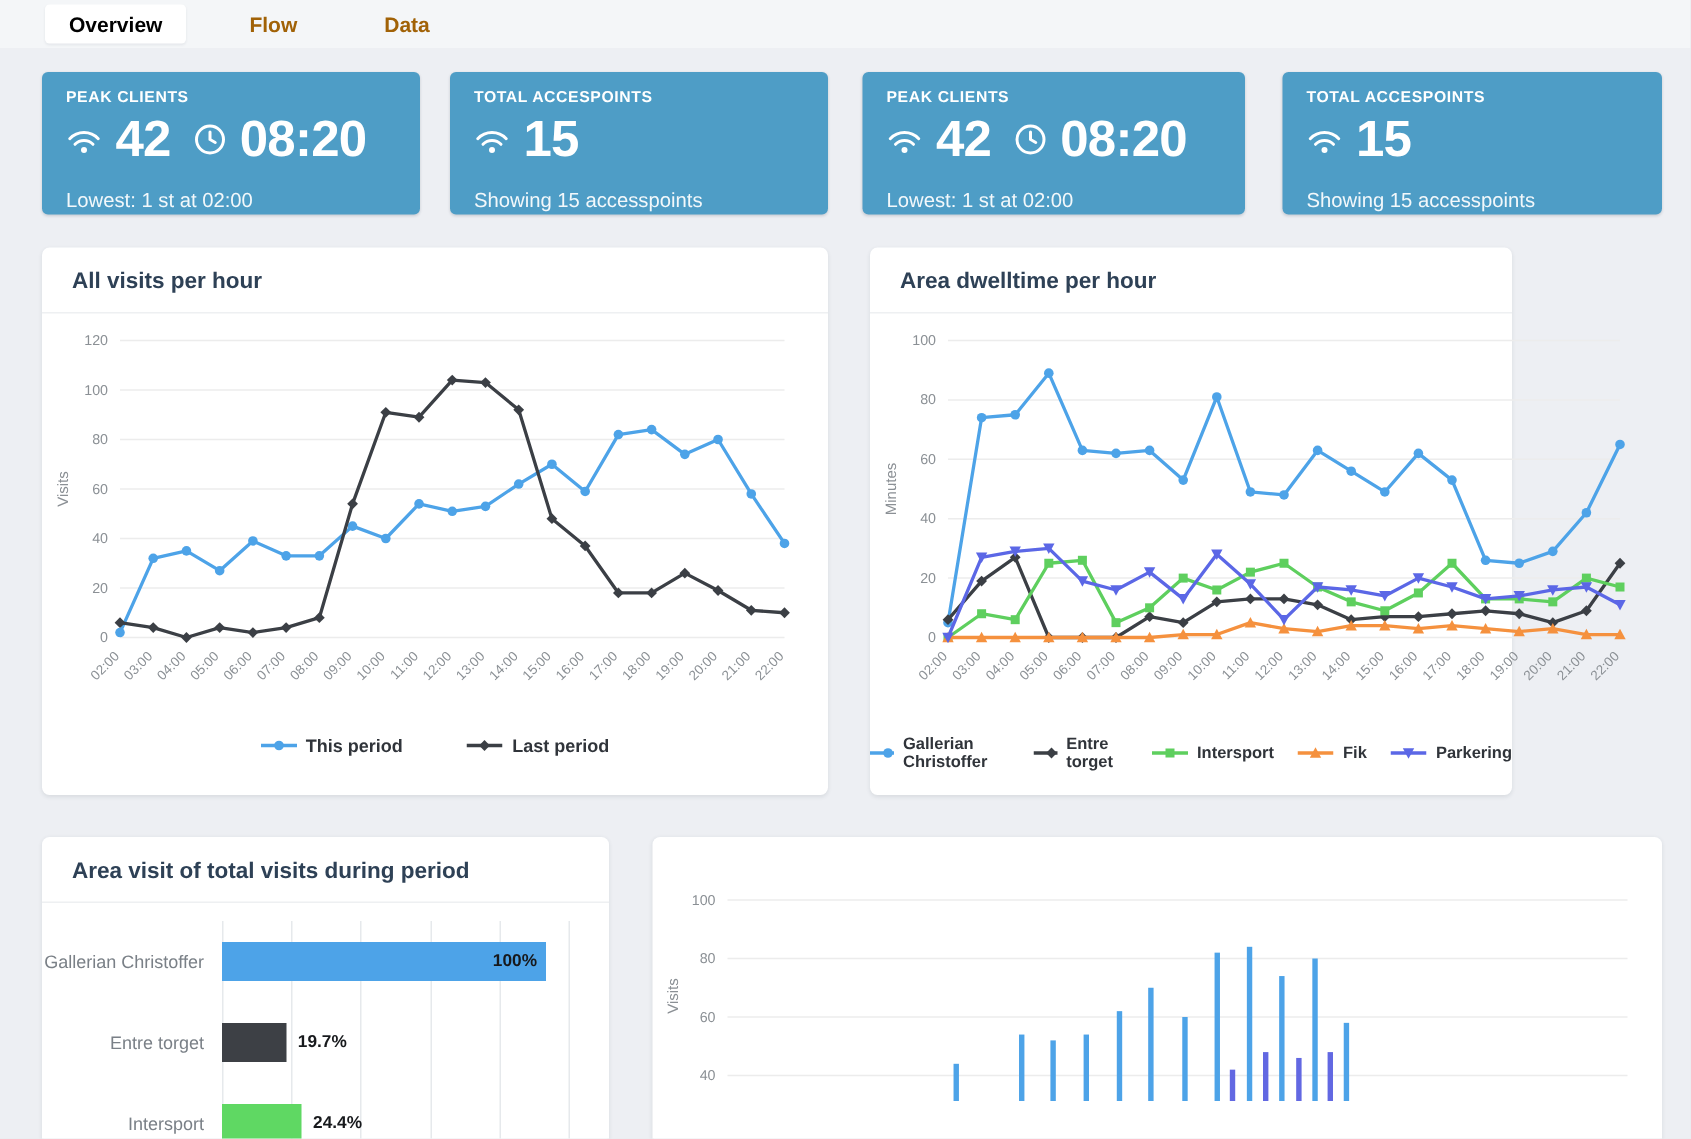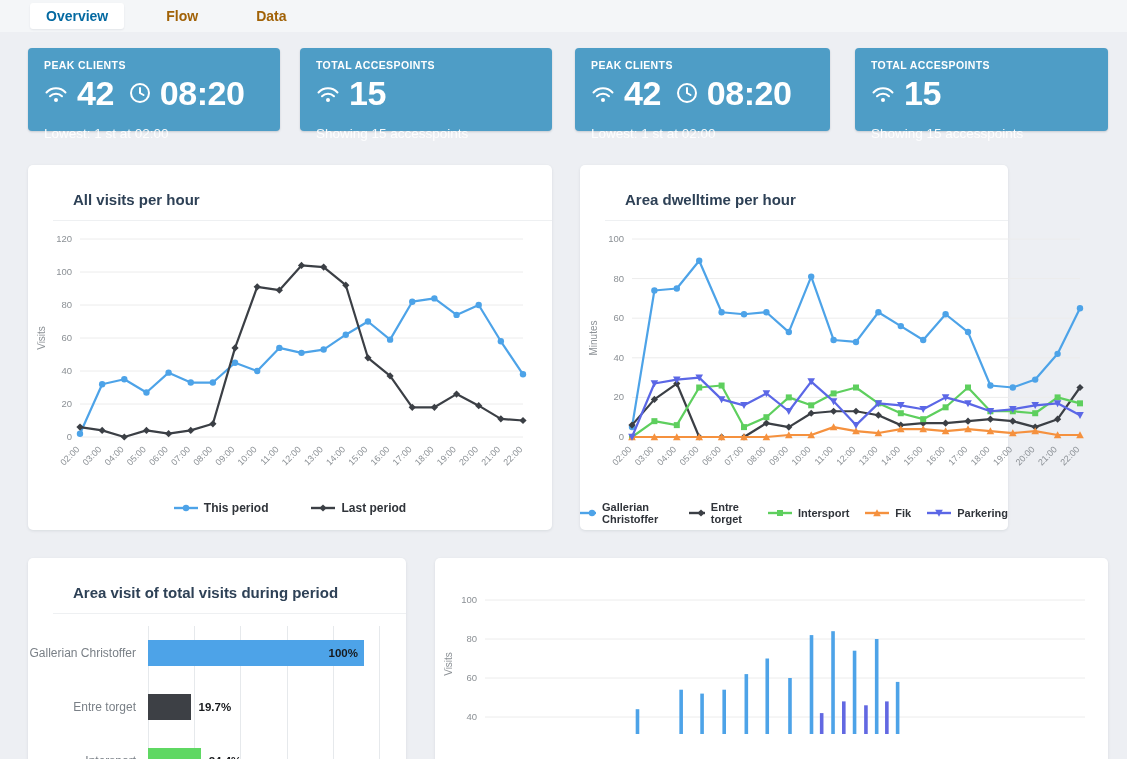--- a/index.html
+++ b/index.html
@@ -3,37 +3,37 @@
 <meta charset="utf-8">
 <style>
   html,body{margin:0;padding:0;}
   body{font-family:"Liberation Sans",sans-serif;background:#e4e7ec;}
   #app{position:relative;width:1127px;height:759px;overflow:hidden;background:#edeff3;}
 
   
   .tabbar{position:absolute;top:0;left:0;right:0;height:32px;display:flex;align-items:center;
           padding-left:30px;gap:26px;background:#f4f6f8;}
   .tab{font-size:14px;font-weight:bold;color:#a16207;padding:5px 16px;cursor:pointer;border-radius:3px;}
-  .tab.active{background:#ffffff;color:#0369a1;box-shadow:0 1px 2px rgba(20,40,60,.08);}
+  .tab.active{background:#ffffff;color:#000000;box-shadow:0 1px 2px rgba(20,40,60,.08);}
 
   
-  .stat-card{position:absolute;top:48px;height:83px;border-radius:4px;background:#4e9dc6;
+  .stat-card{position:absolute;top:48px;height:95px;border-radius:4px;background:#4e9dc6;
              color:#fff;box-sizing:border-box;padding:11px 16px 10px 16px;
              box-shadow:0 1px 2px rgba(20,40,60,.18);}
   .stat-title{font-size:10.5px;font-weight:bold;letter-spacing:.4px;margin-bottom:5px;}
   .stat-row{display:flex;align-items:center;gap:9px;height:34px;}
   .stat-value{font-size:34px;font-weight:bold;letter-spacing:-.5px;}
   .stat-icon{display:inline-flex;align-items:center;}
   .stat-footer{font-size:13.5px;color:rgba(255,255,255,.93);margin-top:16px;}
 
   
   .card{position:absolute;background:#fff;border-radius:5px;box-shadow:0 1px 3px rgba(31,45,61,.10);
         box-sizing:border-box;}
-  .card-title{font-size:15px;font-weight:bold;color:#2e4156;padding:26px 20px 12px 20px;
-              border-bottom:1px solid #eef0f2;margin-left:25px;}
+  .card-title{font-size:15px;font-weight:bold;color:#2e4156;padding:14px 20px 12px 20px;
+              border-bottom:1px solid #eef0f2;}
   .chart-body{padding:6px 6px 0 6px;}
   .legend{display:flex;justify-content:center;align-items:center;gap:43px;margin-top:2px;}
   .legend-item{display:flex;align-items:center;gap:6px;font-size:12px;font-weight:bold;color:#30343a;cursor:pointer;}
   .legend.small{gap:16px;}
   .legend.small .legend-item{font-size:11px;}
 
   
   .hplot{position:relative;margin-top:12px;}
   .hgrid{position:absolute;left:120px;width:231px;top:0;bottom:0;}
   .hgrid i{position:absolute;top:0;bottom:0;width:1px;background:#e6e9ec;}

